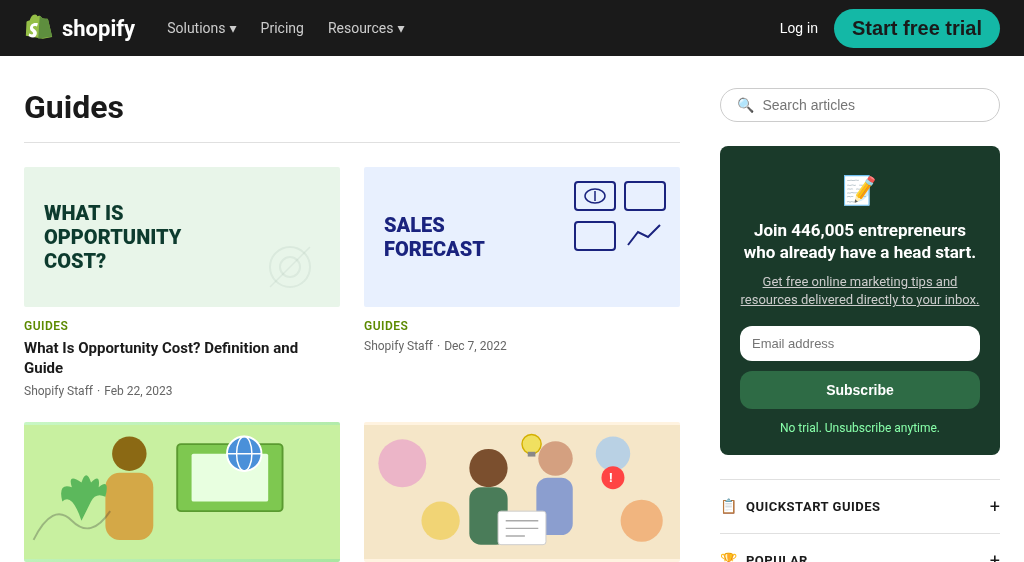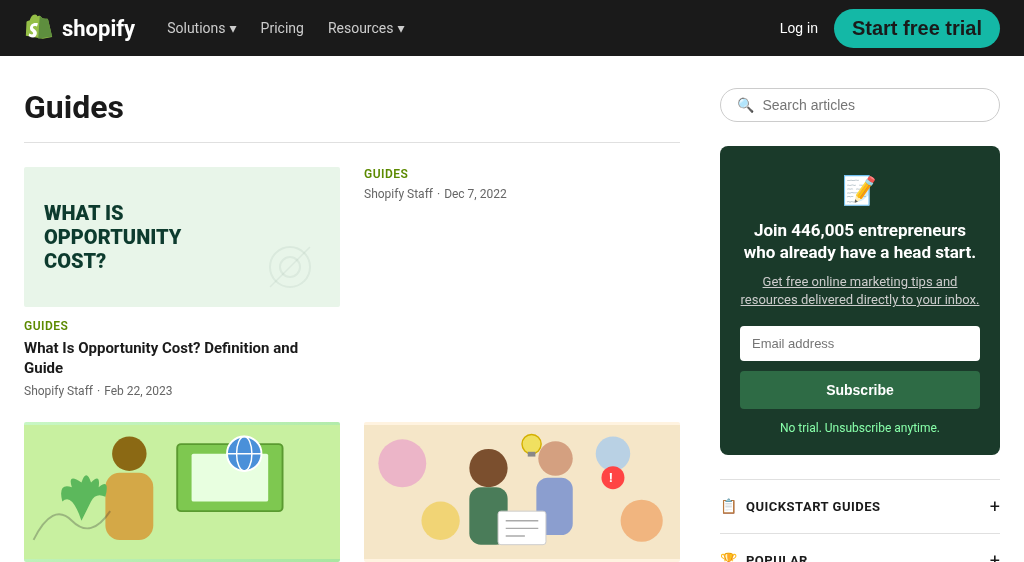--- a/index.html
+++ b/index.html
@@ -255,33 +255,33 @@
     .newsletter-sub {
       font-size: 13px;
       color: #ccc;
       line-height: 1.4;
       margin-bottom: 16px;
       text-decoration: underline;
     }
     .email-input {
       width: 100%;
       border: none;
-      border-radius: 4px;
+      border-radius: 12px;
       padding: 10px 12px;
       font-size: 13px;
       color: #999;
       margin-bottom: 10px;
       outline: none;
     }
     .subscribe-btn {
       width: 100%;
       background: #2e6b45;
       color: #fff;
       border: none;
-      border-radius: 4px;
+      border-radius: 12px;
       padding: 11px;
       font-size: 14px;
       font-weight: 600;
       cursor: pointer;
       margin-bottom: 12px;
     }
     .no-charge {
       font-size: 12px;
       color: #8fa;
     }
@@ -369,20 +369,34 @@
         <div class="article-category">Guides</div>
         <div class="article-title">What Is Opportunity Cost? Definition and Guide</div>
         <div class="article-meta">
           <span>Shopify Staff</span>
           <span class="dot-sep">·</span>
           <span>Feb 22, 2023</span>
         </div>
       </div>
 
       <div class="article-card">
+        <div class="article-image">
+          <div class="card-img-2" style="height:100%">
+            <div class="card-img-2-text">SALES FORECAST</div>
+            <svg class="card-img-2-deco" viewBox="0 0 100 80">
+
+              <rect x="5" y="5" width="40" height="28" rx="3" stroke="#1a237e" stroke-width="2" fill="none"></rect>
+              <rect x="55" y="5" width="40" height="28" rx="3" stroke="#1a237e" stroke-width="2" fill="none"></rect>
+              <rect x="5" y="45" width="40" height="28" rx="3" stroke="#1a237e" stroke-width="2" fill="none"></rect>
+              <polyline points="58,68 68,55 78,60 90,48" stroke="#1a237e" stroke-width="2" fill="none"></polyline>
+              <ellipse cx="25" cy="19" rx="10" ry="7" stroke="#1a237e" stroke-width="1.5" fill="none"></ellipse>
+              <line x1="25" y1="14" x2="25" y2="24" stroke="#1a237e" stroke-width="1.5"></line>
+            </svg>
+          </div>
+        </div>
         <div class="article-category">Guides</div>
         <div class="article-meta">
           <span>Shopify Staff</span>
           <span class="dot-sep">·</span>
           <span>Dec 7, 2022</span>
         </div>
       </div>
 
       <div class="article-card">
         <div class="article-image">

